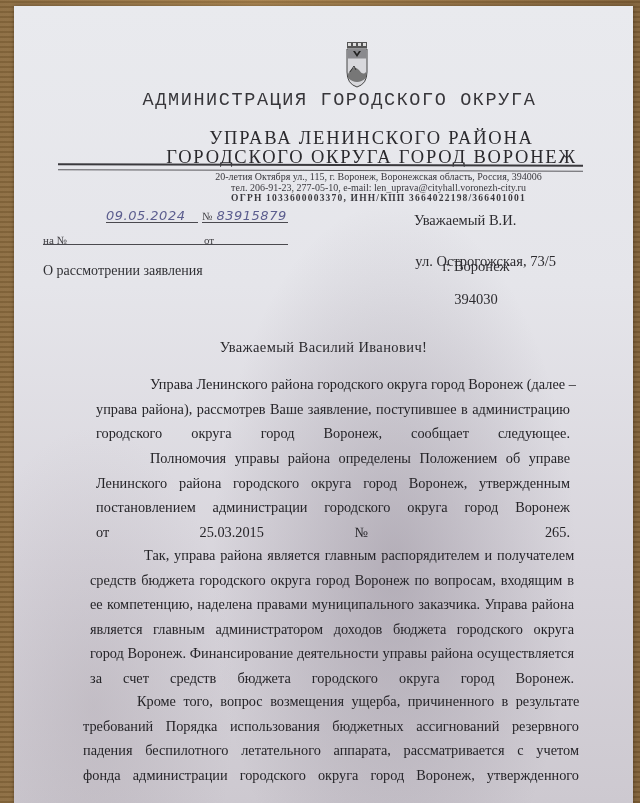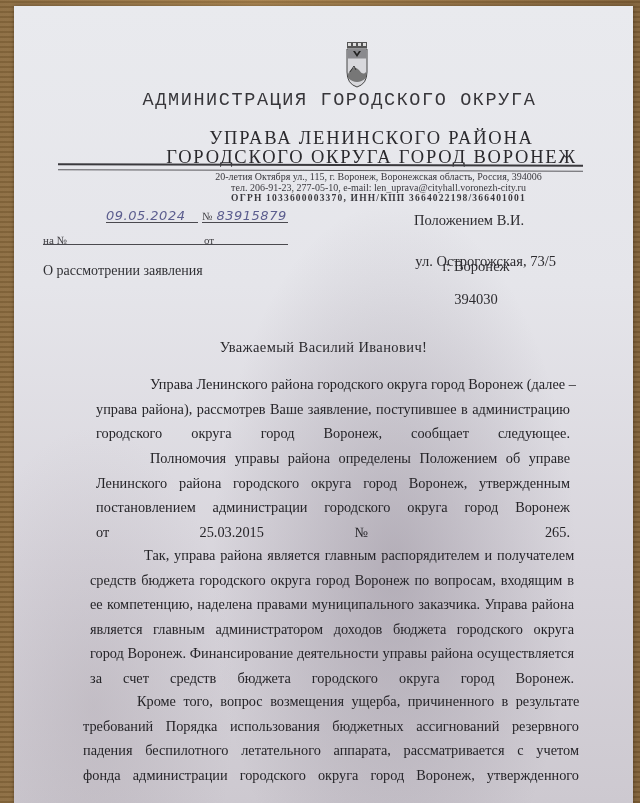--- a/index.html
+++ b/index.html
@@ -99,21 +99,21 @@
 
   <div class="abs uline" style="left:29px; top:224px; width:109px; height:14px;">
     <span class="small">на №</span>
   </div>
   <div class="abs uline" style="left:138px; top:224px; width:136px; height:14px;">
     <span class="small" style="margin-left:52px">от</span>
   </div>
 
   <div class="abs subject" style="left:29px; top:257px;">О рассмотрении заявления</div>
 
-  <div class="abs addr" style="left:400px; top:206px;">Положением В.И.</div>
+  <div class="abs addr" style="left:400px; top:206px;">Уважаемый В.И.</div>
   <div class="abs addr" style="left:382px; top:247px; width:160px;text-align:right;">ул. Острогожская, 73/5</div>
   <div class="abs addr" style="left:382px; top:252px; width:160px;">г. Воронеж</div>
   <div class="abs addr" style="left:382px; top:285px; width:160px;">394030</div>
 
   <div class="abs greeting" style="left:0; width:100%; text-align:center; top:333px;">Уважаемый Василий Иванович!</div>
 
   <div class="body-text" style="top:366px;">
     <span class="para-line" style="text-indent: 54px; text-align: justify; display: block;">Управа Ленинского района городского округа город Воронеж (далее –</span>
     <span class="para-line" style="display: block; word-spacing: 0.857143px;">управа района), рассмотрев Ваше заявление, поступившее в администрацию</span>
     <span class="para-line">городского округа город Воронеж, сообщает следующее.</span>

